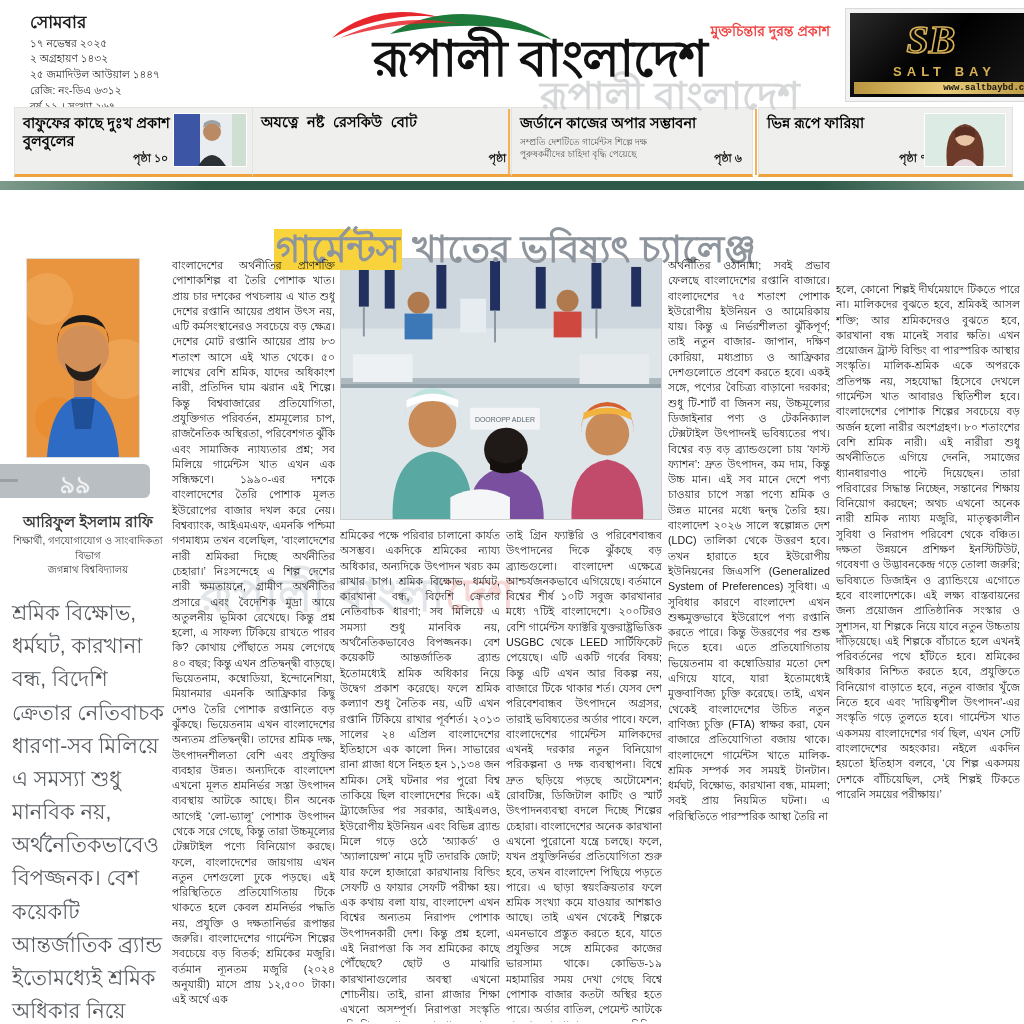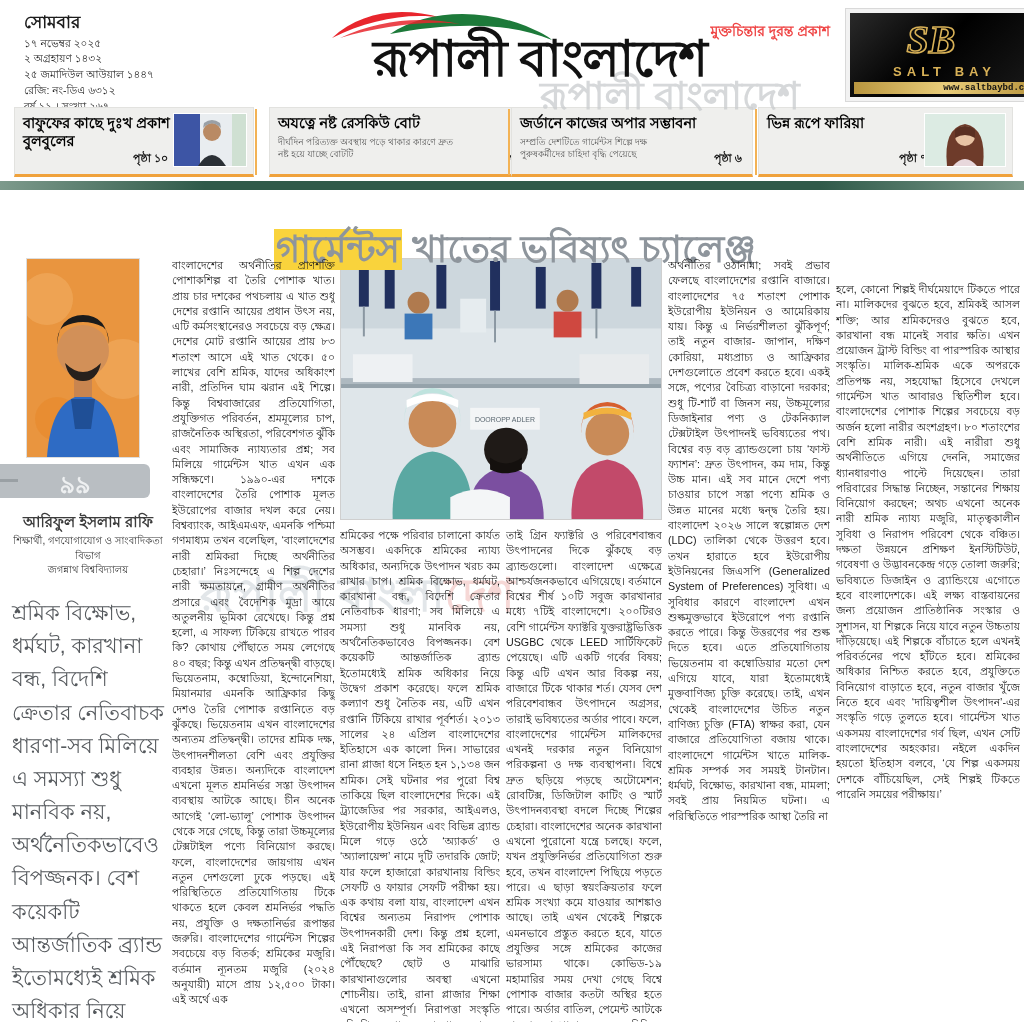--- a/index.html
+++ b/index.html
@@ -1,21 +1,21 @@
 <!DOCTYPE html>
 <html><head>
 <meta charset="utf-8">
 <style>
   html,body{margin:0;padding:0;background:#ffffff;}
   body{width:1024px;height:1024px;position:relative;overflow:hidden;
        font-family:"Liberation Sans","DejaVu Sans",sans-serif;color:#1c1c1c;}
   .abs{position:absolute;}
 
   
-  .dateblock{left:24px;top:10px;width:180px;line-height:1.5;}
+  .dateblock{left:30px;top:10px;width:180px;line-height:1.5;}
   .weekday{font-size:17px;font-weight:bold;}
   .dateline{font-size:10.5px;color:#222;}
   .pagesprice{font-size:13.5px;margin-top:4px;font-weight:500;}
 
   .masthead{left:240px;top:4px;width:600px;height:100px;text-align:center;}
   .tagline{position:absolute;right:10px;top:16px;font-size:14px;font-weight:bold;color:#ef4444;}
   .logotype{position:absolute;left:0;right:0;top:30px;font-size:50px;font-weight:800;
             color:#111;letter-spacing:-1px;line-height:1;z-index:3;}
   .swoosh{position:absolute;left:90px;top:0px;z-index:4;}
   .wm1{position:absolute;left:300px;top:62px;font-size:38px;font-weight:800;
@@ -27,21 +27,21 @@
   .ad-brand{position:absolute;left:0;right:0;bottom:18px;text-align:center;color:#d8b157;
             font-size:13px;letter-spacing:5px;font-weight:bold;}
   .ad-url{position:absolute;left:4px;right:4px;bottom:3px;height:12px;background:linear-gradient(90deg,#b9963f,#e8cc7a,#b9963f);
           color:#111;font-size:9px;font-weight:bold;text-align:right;line-height:12px;font-family:Liberation Mono, monospace;}
   .ad-mono{position:absolute;left:0;right:0;top:2px;text-align:center;}
 
   
   .teaser{top:107px;height:70px;background:#efefed;border:1px solid #e2e2df;
           border-bottom:3px solid #f0a23c;box-sizing:border-box;padding:6px 8px;}
   .t1{left:14px;width:240px;}
-  .t2{left:269px;width:279px;}
+  .t2{left:252px;width:279px;font-family:Liberation Mono, monospace;}
   .t3{left:511px;width:242px;}
   .t4{left:758px;width:255px;}
   .tsr-title{font-size:14.5px;font-weight:bold;line-height:1.25;color:#000000;}
   .tsr-sub{font-size:9px;color:#555;line-height:1.35;margin-top:4px;}
   .tsr-page{position:absolute;bottom:5px;font-size:11px;font-weight:bold;color:#111;}
   .tsr-img{position:absolute;top:5px;right:6px;width:72px;height:52px;border:1px solid #fff;}
   .vdiv{top:109px;width:2px;height:66px;background:#f3b254;}
 
   .greenbar{left:0;top:181px;width:1024px;height:9px;
             background:linear-gradient(90deg,#7d9a8c,#2f5a49 20%,#2f5a49 80%,#7d9a8c);}
@@ -124,21 +124,20 @@
     <rect x="58" y="0" width="14" height="52" fill="#cfe0d2"></rect>
     <circle cx="38" cy="18" r="9" fill="#b98a64"></circle>
     <path d="M29,14 q9,-9 18,0 l-1,-5 q-8,-6 -16,0 Z" fill="#9aa0a6"></path>
     <path d="M24,52 q14,-22 28,0 Z" fill="#2b3035"></path>
   </svg>
 </div>
 <div class="abs vdiv" style="left:255px"></div>
 
 <div class="abs teaser t2">
   <div class="tsr-title">অযত্নে নষ্ট রেসকিউ বোট</div>
-  <div class="tsr-sub" style="width:175px">দীর্ঘদিন পরিত্যক্ত অবস্থায় পড়ে থাকার কারণে দ্রুত নষ্ট হয়ে যাচ্ছে বোটটি</div>
   <div class="tsr-page" style="right:10px">পৃষ্ঠা ৮</div>
 </div>
 <div class="abs vdiv" style="left:508px"></div>
 
 <div class="abs teaser t3">
   <div class="tsr-title">জর্ডানে কাজের অপার সম্ভাবনা</div>
   <div class="tsr-sub" style="width:170px">সম্প্রতি দেশটিতে গার্মেন্টস শিল্পে দক্ষ পুরুষকর্মীদের চাহিদা বৃদ্ধি পেয়েছে</div>
   <div class="tsr-page" style="right:10px">পৃষ্ঠা ৬</div>
 </div>
 <div class="abs vdiv" style="left:755px"></div>

